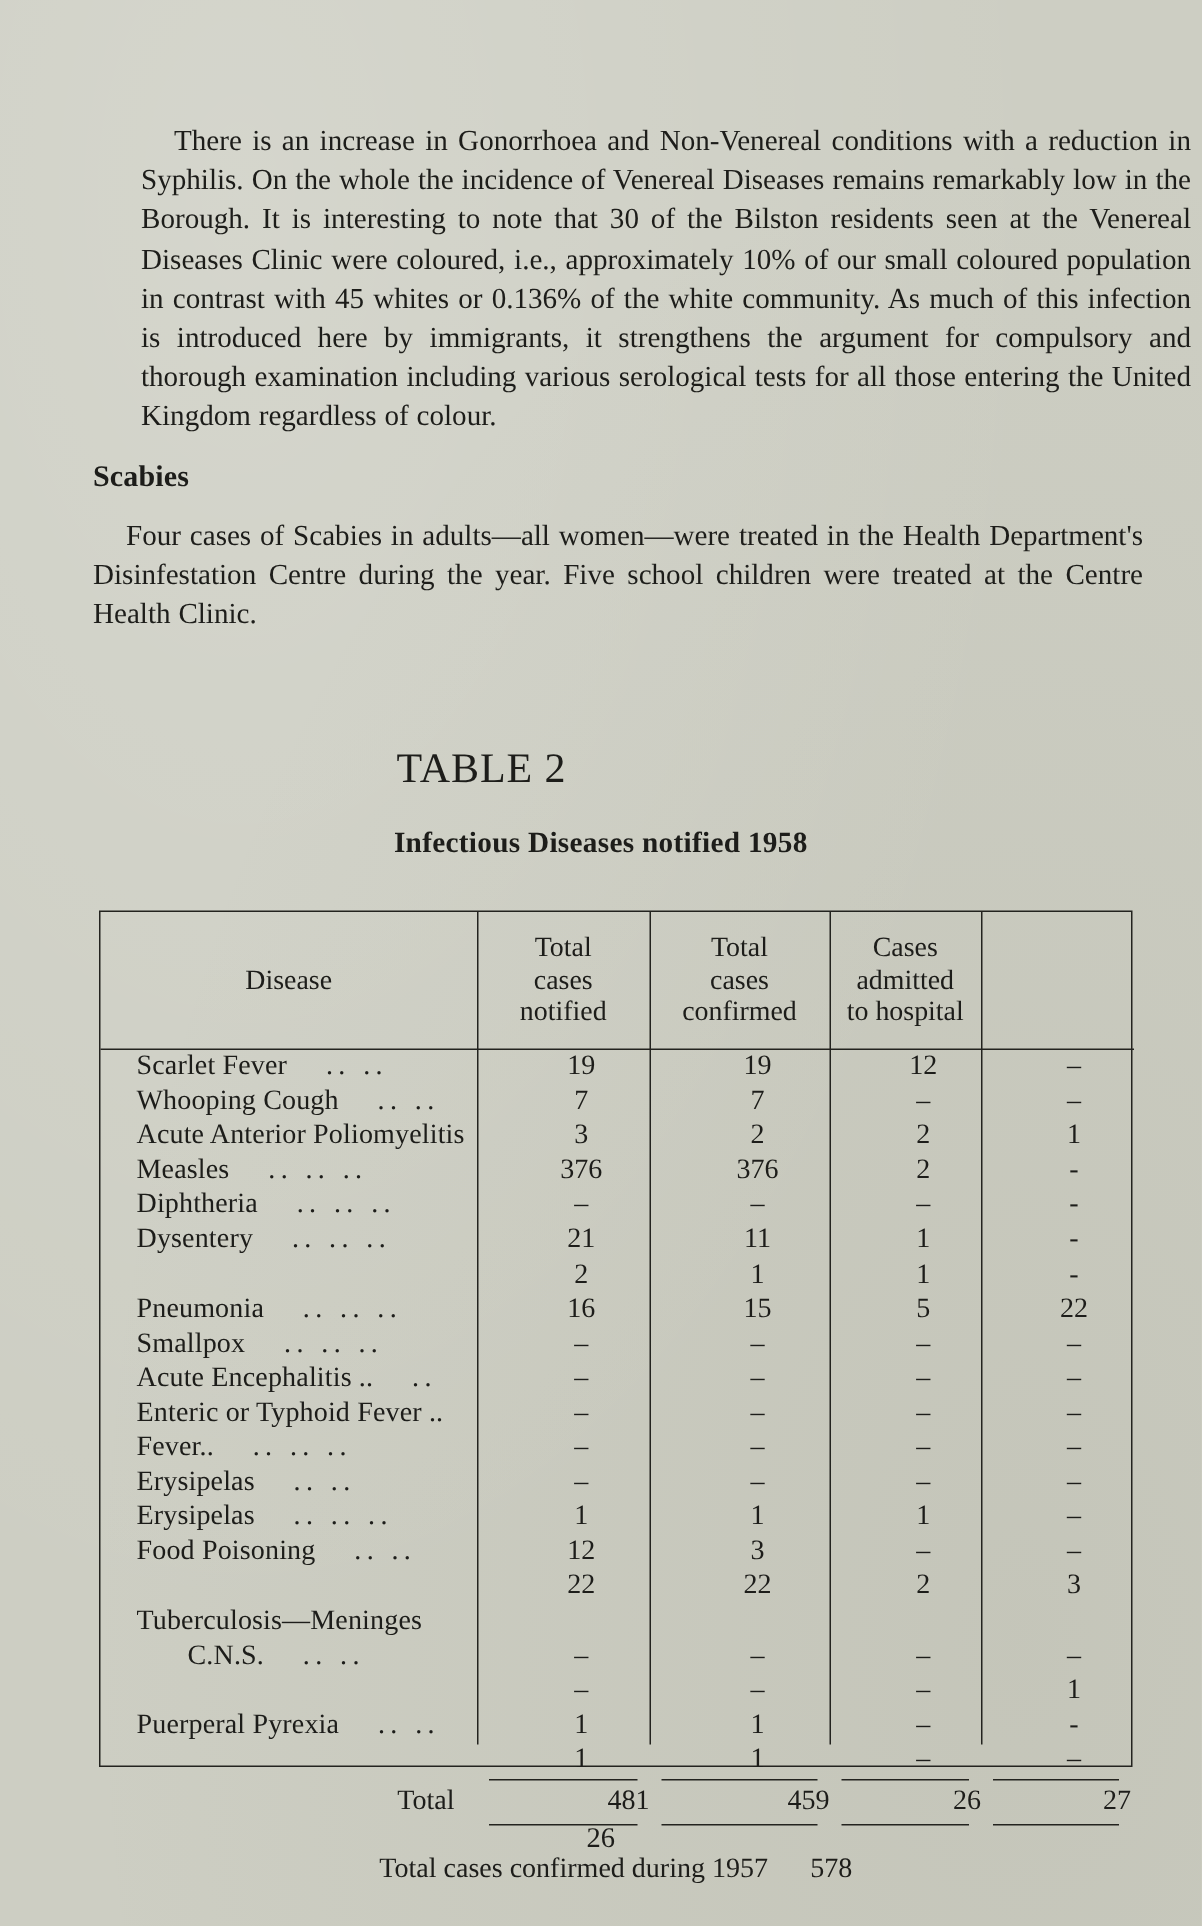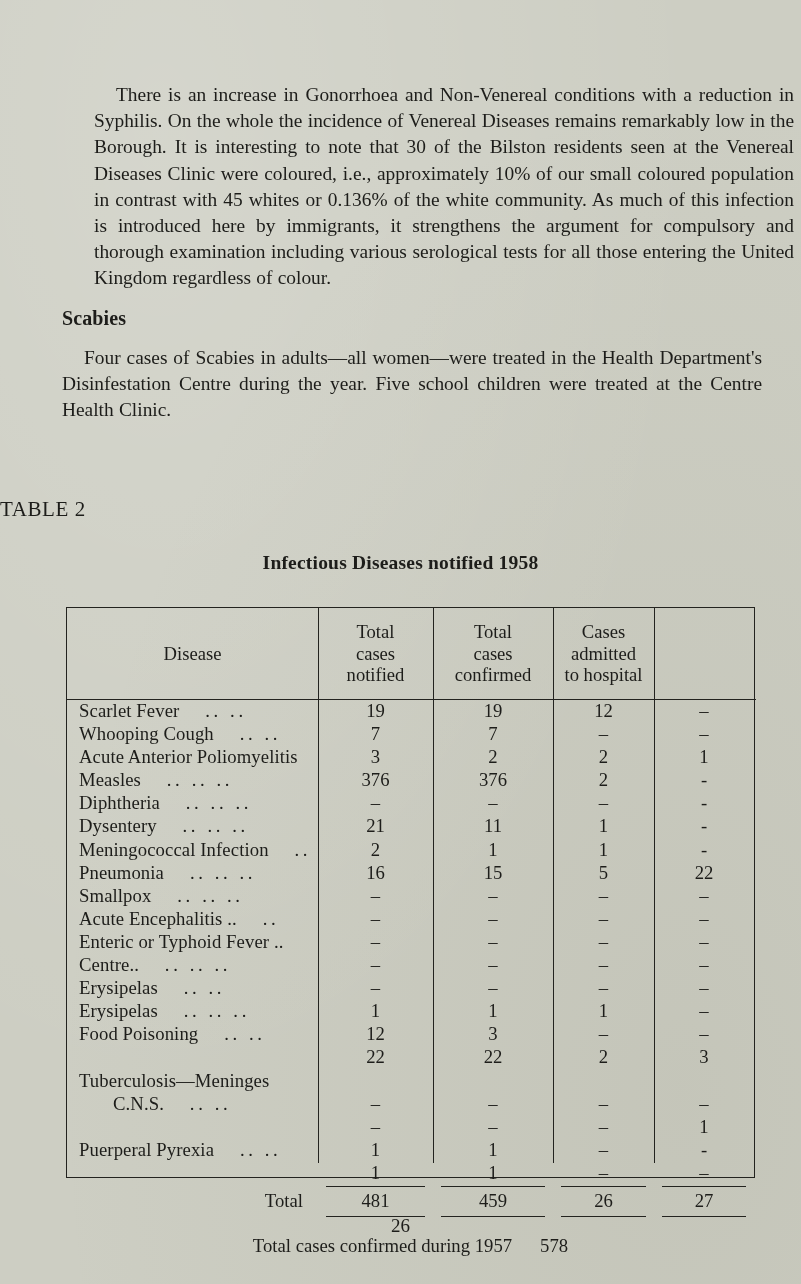--- a/index.html
+++ b/index.html
@@ -57,21 +57,22 @@
     position: absolute;
     left: 62px;
     top: 345px;
     width: 700px;
   }
   .table-caption {
     position: absolute;
     top: 497px;
     left: 0;
     width: 642px;
-    font-size: 21px;
+    text-align: center;
+    font-size: 28px;
     letter-spacing: 0.6px;
   }
   .table-subcaption {
     position: absolute;
     top: 552px;
     left: 0;
     width: 801px;
     text-align: center;
     font-size: 19.5px;
     font-weight: bold;
@@ -113,21 +114,21 @@
     font-size: 18.6px;
     line-height: 21.5px;
     box-sizing: border-box;
   }
   .hdr.disease-hdr { align-items: center; }
 
   
   .rows {
     position: absolute;
     top: 91px;
-    left: 0;
+    left: 12px;
     width: 100%;
   }
   .row {
     position: relative;
     height: 23.1px;
   }
   .row.tall { height: 46.2px; }
 
   .dname {
     position: absolute;
@@ -165,21 +166,21 @@
   .total-label {
     position: absolute;
     font-size: 18.7px;
     line-height: 30px;
     text-align: right;
   }
   .total-num {
     position: absolute;
     font-size: 18.7px;
     line-height: 30px;
-    text-align: center;
+    text-align: right;
   }
   .trule {
     position: absolute;
     height: 0;
     border-top: 1.1px solid #23231f;
   }
 
   .footnotes {
     position: absolute;
     left: 0;
@@ -290,21 +291,20 @@
           <div class="num" style="left: 587px; width: 100px;">-</div>
         </div>
         <div class="row">
           <div class="dname"><span>Dysentery</span><span class="leaders">  ..  ..  ..</span></div>
           <div class="num" style="left: 251px; width: 115px;">21</div>
           <div class="num" style="left: 366px; width: 120px;">11</div>
           <div class="num" style="left: 486px; width: 101px;">1</div>
           <div class="num" style="left: 587px; width: 100px;">-</div>
         </div>
         <div class="row">
-          <div class="dname"><span>Meningococcal Infection</span><span class="leaders">  ..</span></div>
           <div class="num" style="left: 251px; width: 115px;">2</div>
           <div class="num" style="left: 366px; width: 120px;">1</div>
           <div class="num" style="left: 486px; width: 101px;">1</div>
           <div class="num" style="left: 587px; width: 100px;">-</div>
         </div>
         <div class="row">
           <div class="dname"><span>Pneumonia</span><span class="leaders">  ..  ..  ..</span></div>
           <div class="num" style="left: 251px; width: 115px;">16</div>
           <div class="num" style="left: 366px; width: 120px;">15</div>
           <div class="num" style="left: 486px; width: 101px;">5</div>
@@ -325,21 +325,21 @@
           <div class="num" style="left: 587px; width: 100px;">–</div>
         </div>
         <div class="row">
           <div class="dname"><span>Enteric or Typhoid Fever ..</span></div>
           <div class="num" style="left: 251px; width: 115px;">–</div>
           <div class="num" style="left: 366px; width: 120px;">–</div>
           <div class="num" style="left: 486px; width: 101px;">–</div>
           <div class="num" style="left: 587px; width: 100px;">–</div>
         </div>
         <div class="row">
-          <div class="dname"><span>Centre..</span><span class="leaders">  ..  ..  ..</span></div>
+          <div class="dname"><span>Fever..</span><span class="leaders">  ..  ..  ..</span></div>
           <div class="num" style="left: 251px; width: 115px;">–</div>
           <div class="num" style="left: 366px; width: 120px;">–</div>
           <div class="num" style="left: 486px; width: 101px;">–</div>
           <div class="num" style="left: 587px; width: 100px;">–</div>
         </div>
         <div class="row">
           <div class="dname"><span>Erysipelas</span><span class="leaders">  ..  ..</span></div>
           <div class="num" style="left: 251px; width: 115px;">–</div>
           <div class="num" style="left: 366px; width: 120px;">–</div>
           <div class="num" style="left: 486px; width: 101px;">–</div>

